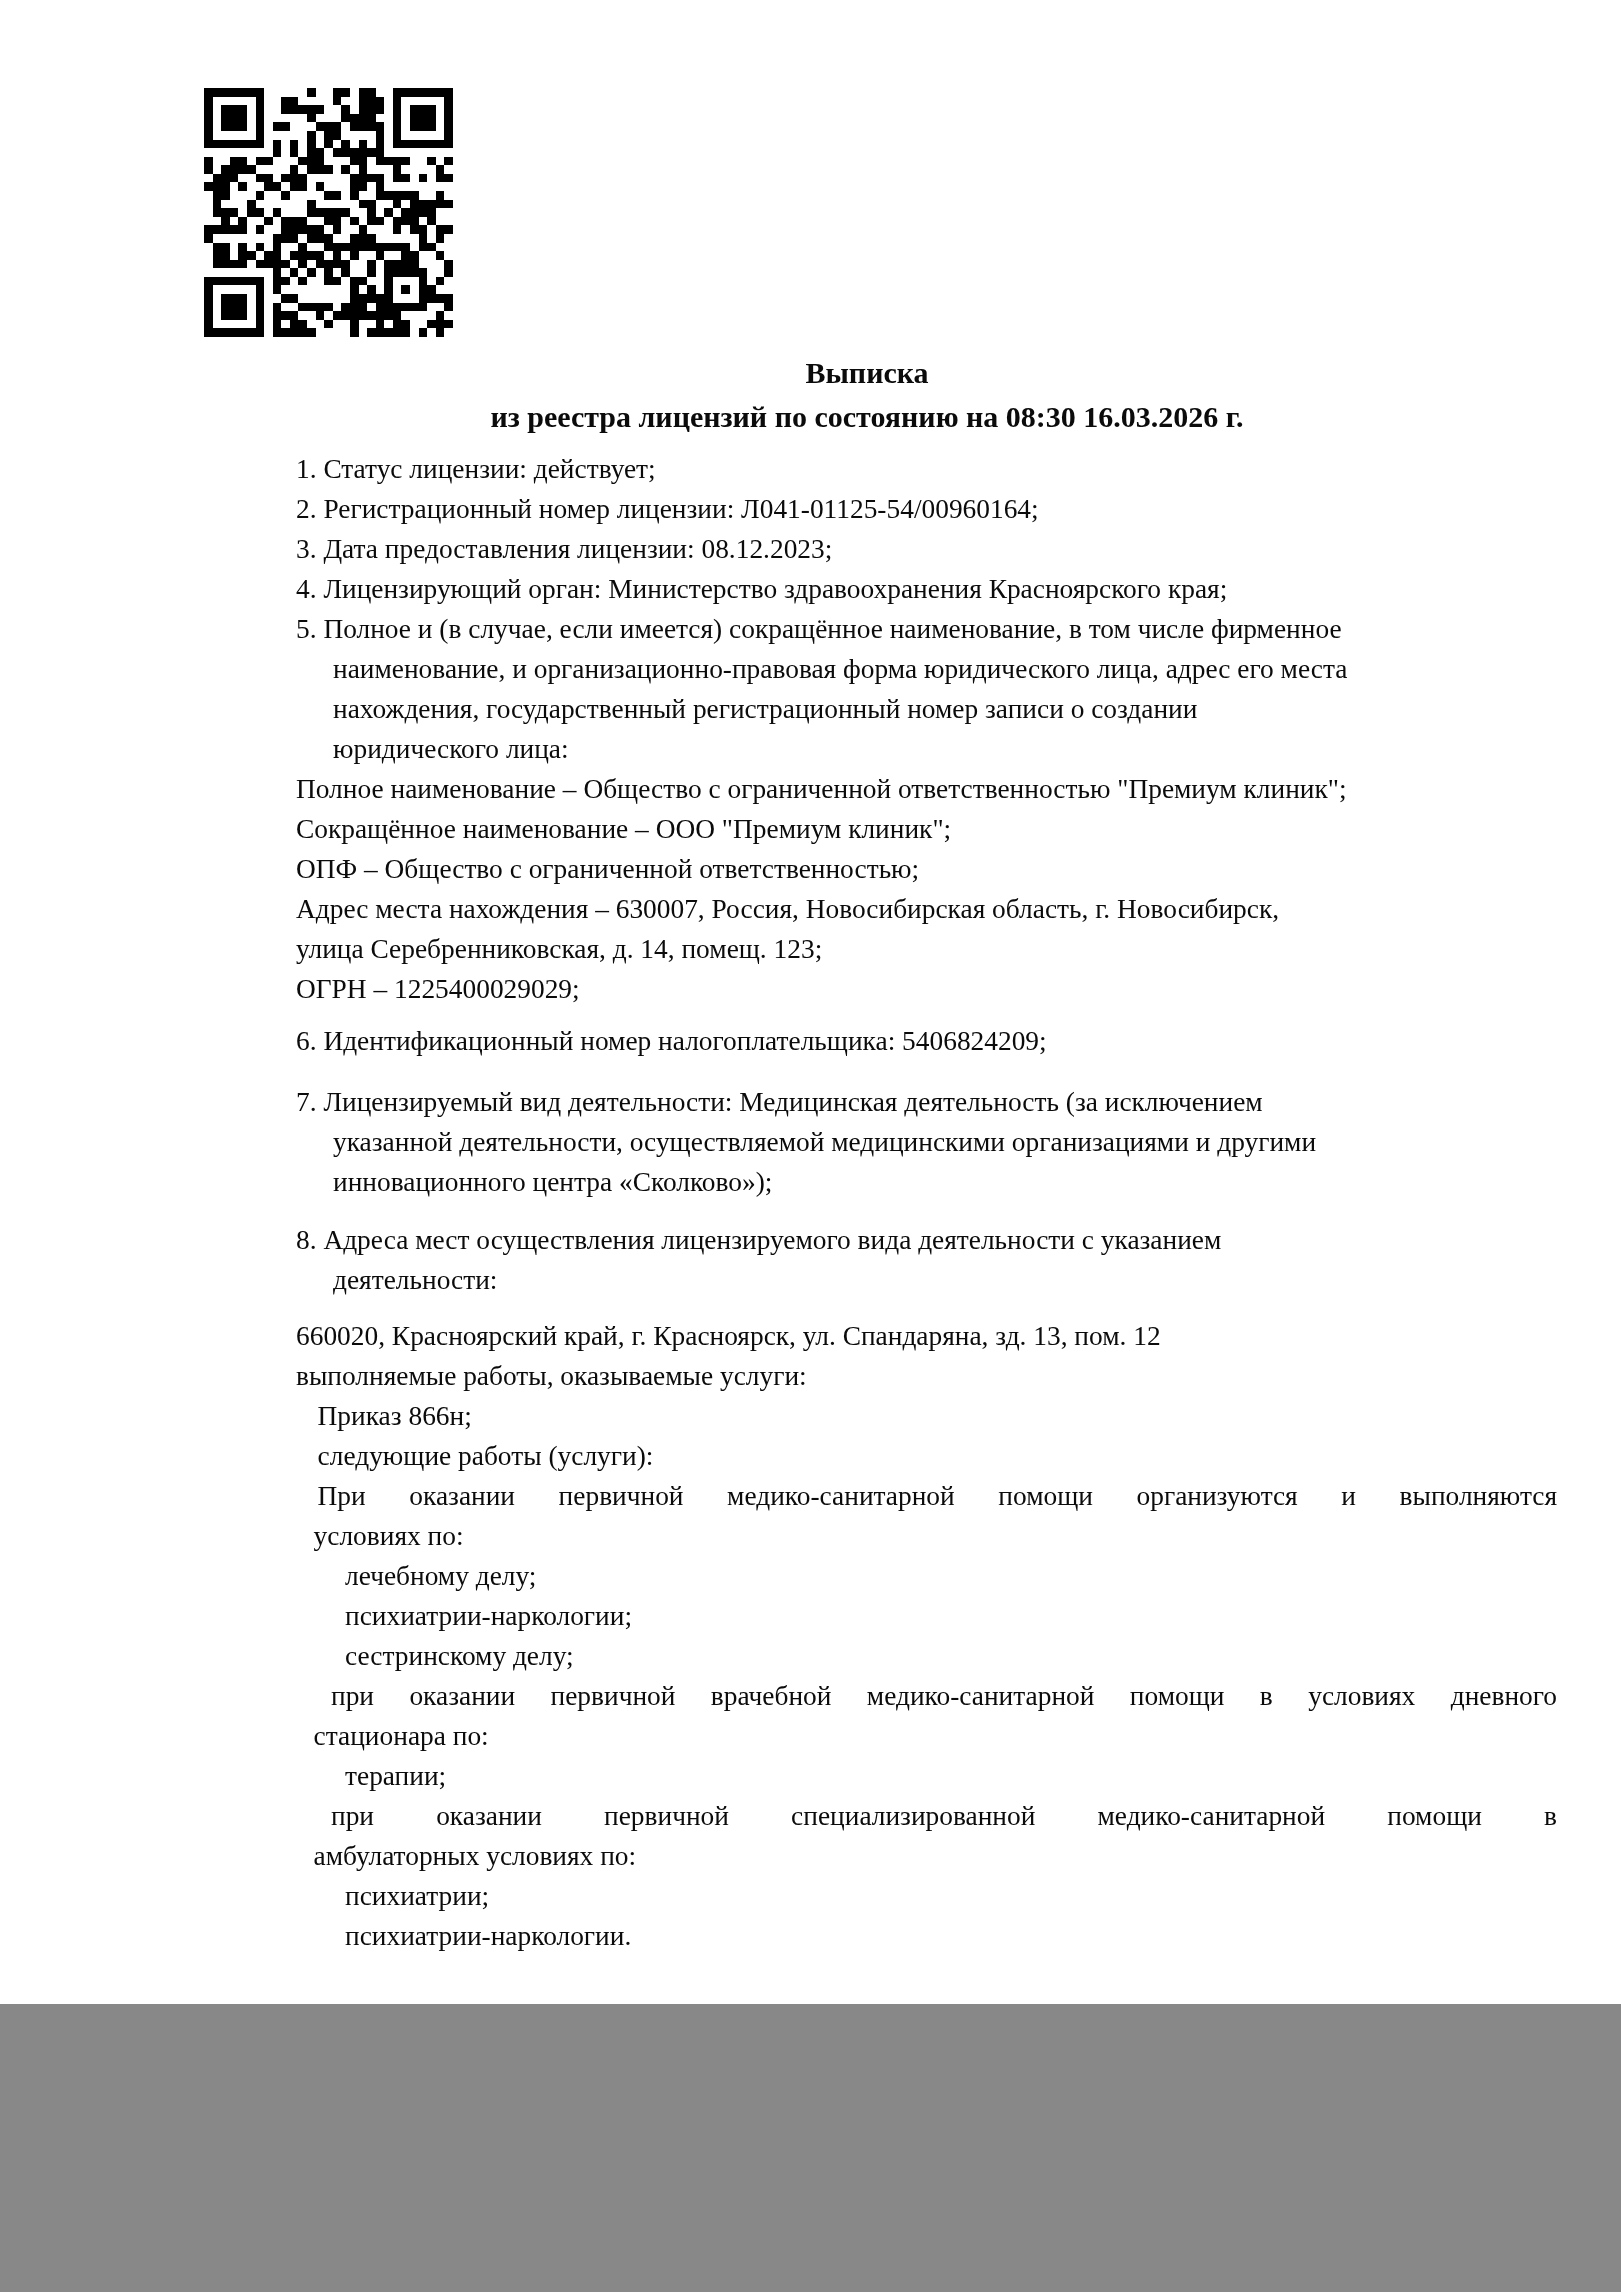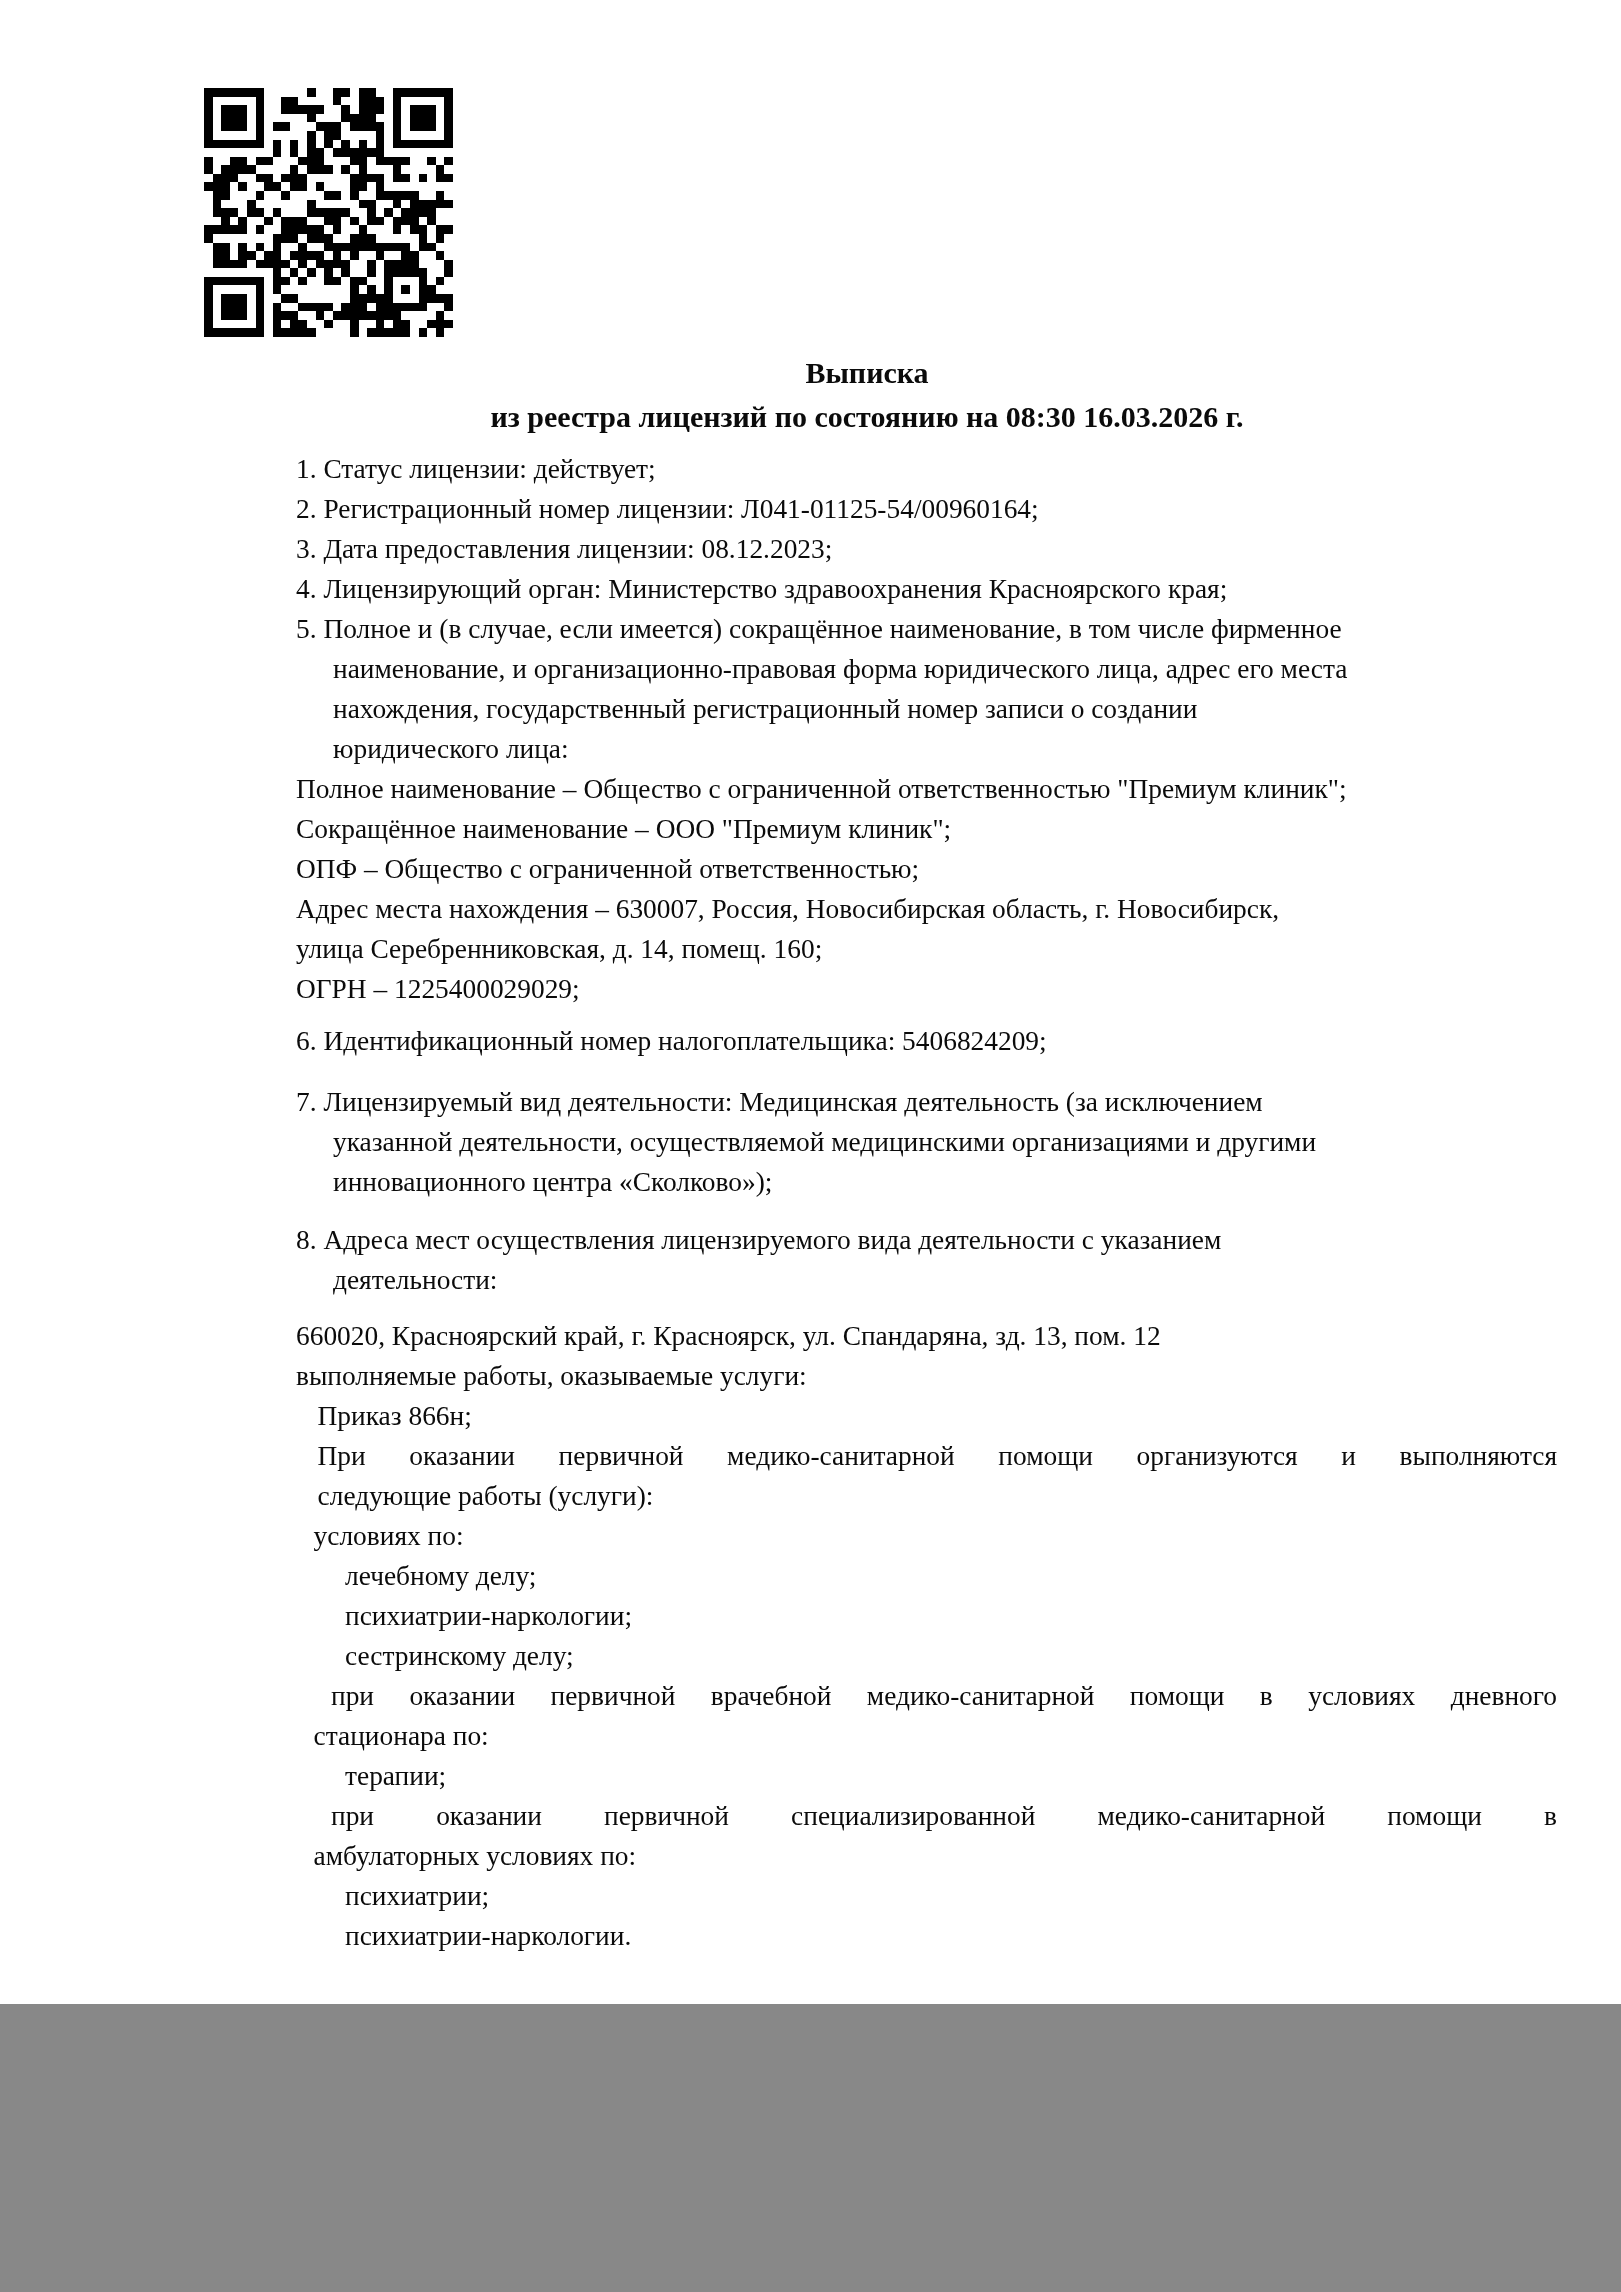--- a/index.html
+++ b/index.html
@@ -493,33 +493,33 @@
       <div class="line ind0">3. Дата предоставления лицензии: 08.12.2023;</div>
       <div class="line ind0">4. Лицензирующий орган: Министерство здравоохранения Красноярского края;</div>
       <div class="line ind0">5. Полное и (в случае, если имеется) сокращённое наименование, в том числе фирменное</div>
       <div class="line indc">наименование, и организационно-правовая форма юридического лица, адрес его места</div>
       <div class="line indc">нахождения, государственный регистрационный номер записи о создании</div>
       <div class="line indc">юридического лица:</div>
       <div class="line ind0">Полное наименование – Общество с ограниченной ответственностью "Премиум клиник";</div>
       <div class="line ind0">Сокращённое наименование – ООО "Премиум клиник";</div>
       <div class="line ind0">ОПФ – Общество с ограниченной ответственностью;</div>
       <div class="line ind0">Адрес места нахождения – 630007, Россия, Новосибирская область, г. Новосибирск,</div>
-      <div class="line ind0">улица Серебренниковская, д. 14, помещ. 160;</div>
+      <div class="line ind0">улица Серебренниковская, д. 14, помещ. 123;</div>
       <div class="line ind0">ОГРН – 1225400029029;</div>
       <div class="line ind0" style="margin-top: 11.8px;">6. Идентификационный номер налогоплательщика: 5406824209;</div>
       <div class="line ind0" style="margin-top: 21.6px;">7. Лицензируемый вид деятельности: Медицинская деятельность (за исключением</div>
       <div class="line indc">указанной деятельности, осуществляемой медицинскими организациями и другими</div>
       <div class="line indc">инновационного центра «Сколково»);</div>
       <div class="line ind0" style="margin-top: 17.6px;">8. Адреса мест осуществления лицензируемого вида деятельности с указанием</div>
       <div class="line indc">деятельности:</div>
       <div class="line ind0" style="margin-top: 15.7px;">660020, Красноярский край, г. Красноярск, ул. Спандаряна, зд. 13, пом. 12</div>
       <div class="line ind0">выполняемые работы, оказываемые услуги:</div>
       <div class="line ind2">Приказ 866н;</div>
+      <div class="line ind2">следующие работы (услуги):</div>
       <div class="line ind2 just">При оказании первичной медико-санитарной помощи организуются и выполняются</div>
-      <div class="line ind2">следующие работы (услуги):</div>
       <div class="line ind1">условиях по:</div>
       <div class="line ind4">лечебному делу;</div>
       <div class="line ind4">психиатрии-наркологии;</div>
       <div class="line ind4">сестринскому делу;</div>
       <div class="line ind3 just">при оказании первичной врачебной медико-санитарной помощи в условиях дневного</div>
       <div class="line ind1">стационара по:</div>
       <div class="line ind4">терапии;</div>
       <div class="line ind3 just">при оказании первичной специализированной медико-санитарной помощи в</div>
       <div class="line ind1">амбулаторных условиях по:</div>
       <div class="line ind4">психиатрии;</div>

